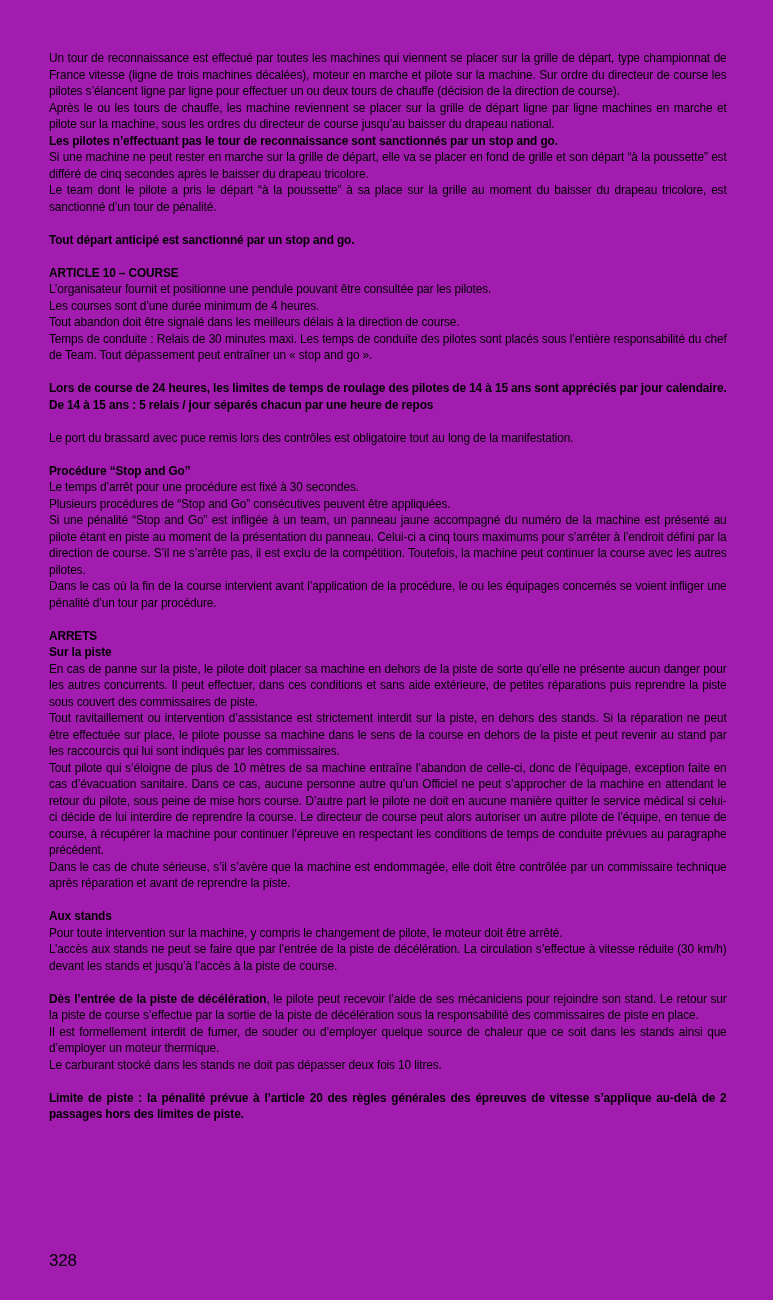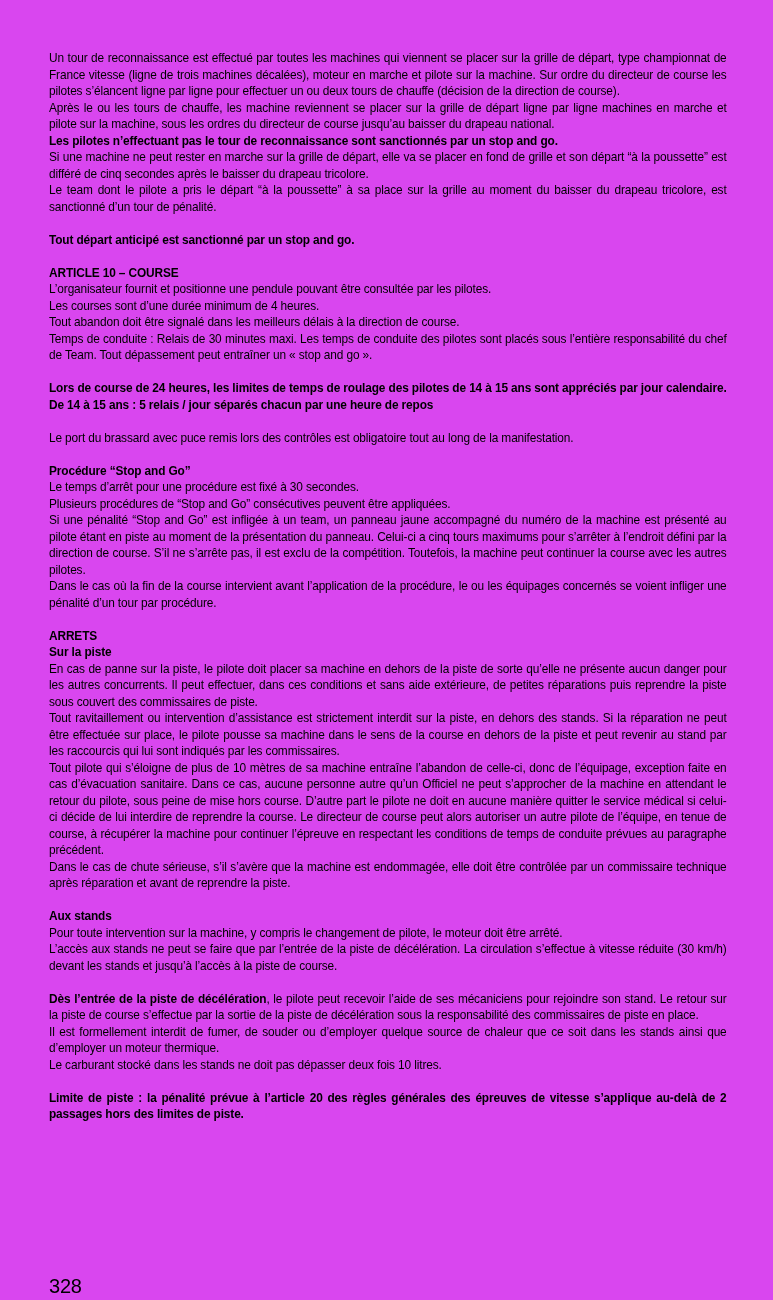--- a/index.html
+++ b/index.html
@@ -4,21 +4,21 @@
 <style>
   html, body {
     margin: 0;
     padding: 0;
     background: #ffffff;
   }
   .page {
     position: relative;
     width: 773px;
     height: 1300px;
-    background: #d946ef;
+    background: #a21caf;
     color: #000000;
     font-family: "Liberation Sans", sans-serif;
     overflow: hidden;
   }
   .content {
     position: absolute;
     left: 49px;
     top: 50px;
     width: 770px;               
     transform: scaleX(0.88);
@@ -31,23 +31,22 @@
     letter-spacing: -0.15px;
     text-align: justify;
   }
   .content p.left { text-align: left; }
   .bold { font-weight: bold; }
   .gap { margin-top: 16.5px !important; }
   .pagenum {
     position: absolute;
     left: 49px;
     top: 1251px;
-    font-size: 20px;
+    font-size: 17px;
     letter-spacing: -0.2px;
-    margin-top: 24px;
   }
 </style>
 </head>
 <body>
 
 <div class="page">
   <div class="content">
     <p>Un tour de reconnaissance est effectué par toutes les machines qui viennent se placer sur la grille de départ, type championnat de France vitesse (ligne de trois machines décalées), moteur en marche et pilote sur la machine. Sur ordre du directeur de course les pilotes s’élancent ligne par ligne pour effectuer un ou deux tours de chauffe (décision de la direction de course).</p>
     <p>Après le ou les tours de chauffe, les machine reviennent se placer sur la grille de départ ligne par ligne machines en marche et pilote sur la machine, sous les ordres du directeur de course jusqu’au baisser du drapeau national.</p>
     <p class="bold left">Les pilotes n’effectuant pas le tour de reconnaissance sont sanctionnés par un stop and go.</p>

